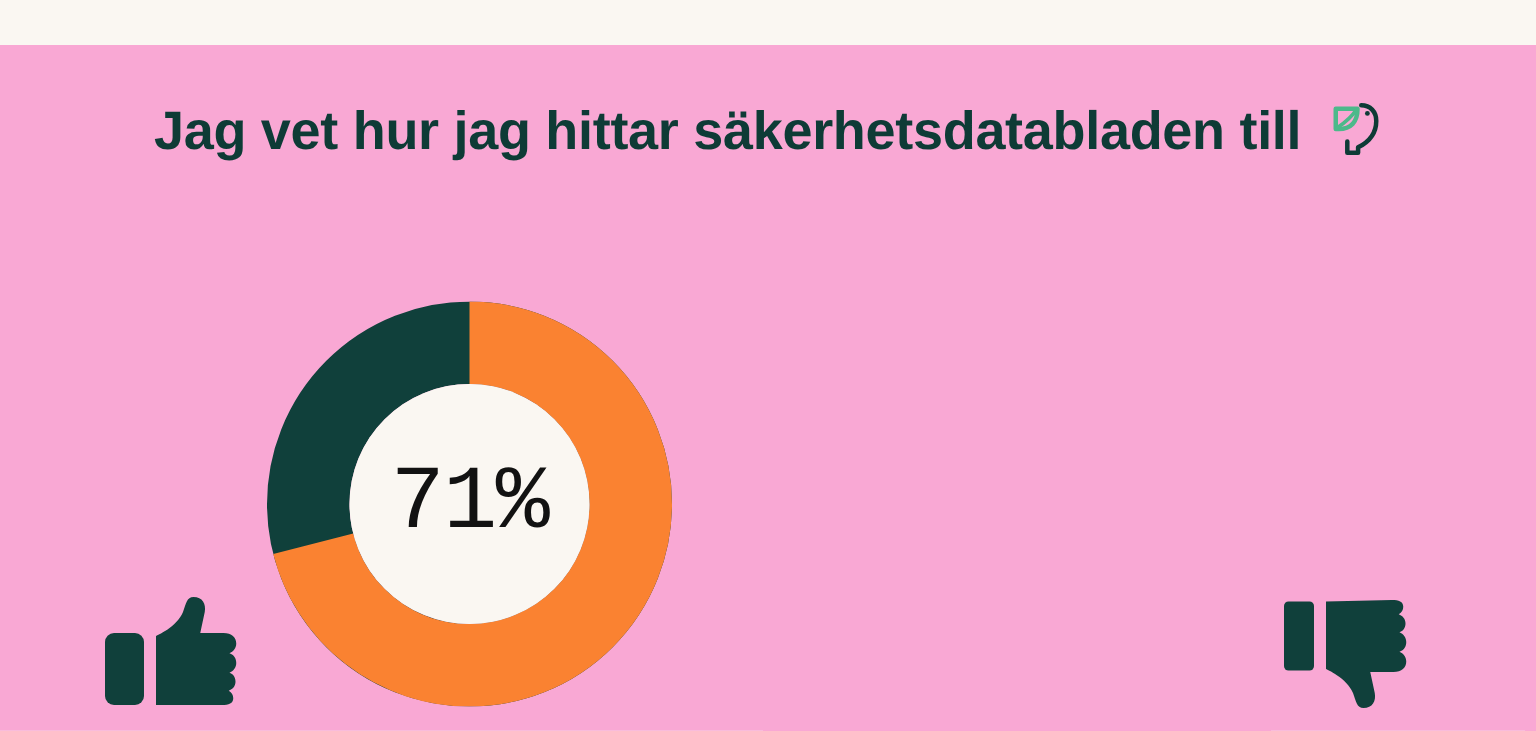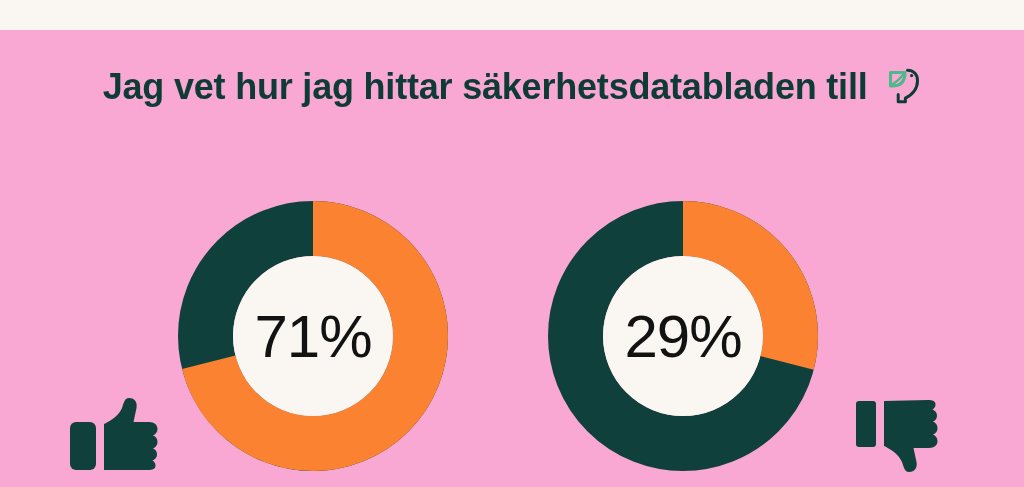--- a/index.html
+++ b/index.html
@@ -72,21 +72,21 @@
 
   .donut-center-label {
     position: absolute;
     left: 0;
     top: 0;
     width: 270px;
     height: 270px;
     display: flex;
     align-items: center;
     justify-content: center;
-    font-family: Liberation Sans, sans-serif;
+    font-family: Liberation Mono, monospace;
     font-weight: 300;
     font-size: 60px;
     color: #121212;
     letter-spacing: -1px;
     pointer-events: none;
   }
 
   
   .thumb-icon {
     position: absolute;
@@ -123,31 +123,20 @@
 
       <circle cx="135" cy="135" r="107.5" fill="none" stroke="#10403b" stroke-width="55"></circle>
 
       <circle cx="135" cy="135" r="107.5" fill="none" stroke="#fa8231" stroke-width="55" stroke-dasharray="479.6 195.9" transform="rotate(-90 135 135)"></circle>
 
       <circle cx="135" cy="135" r="80" fill="#faf7f2"></circle>
     </svg>
     <div class="donut-center-label">71%</div>
   </div>
 
-  <div class="donut-wrap donut-right">
-    <svg class="donut-svg" viewBox="0 0 270 270">
-
-      <circle cx="135" cy="135" r="107.5" fill="none" stroke="#10403b" stroke-width="55"></circle>
-
-      <circle cx="135" cy="135" r="107.5" fill="none" stroke="#fa8231" stroke-width="55" stroke-dasharray="195.9 479.6" transform="rotate(-90 135 135)"></circle>
-
-      <circle cx="135" cy="135" r="80" fill="#faf7f2"></circle>
-    </svg>
-    <div class="donut-center-label">29%</div>
-  </div>
 
   <div class="thumb-icon thumb-up-icon">
     <svg viewBox="0 0 92 80" width="92" height="80" aria-hidden="true">
 
       <rect x="0" y="26" width="26" height="48" rx="6" fill="#10403b"></rect>
 
       <path d="M34 74 L34 28
                C34 28 48 22 52 12
                C54 6.5 54.5 2 59 2
                C65 2 67.5 6.5 66.5 12

